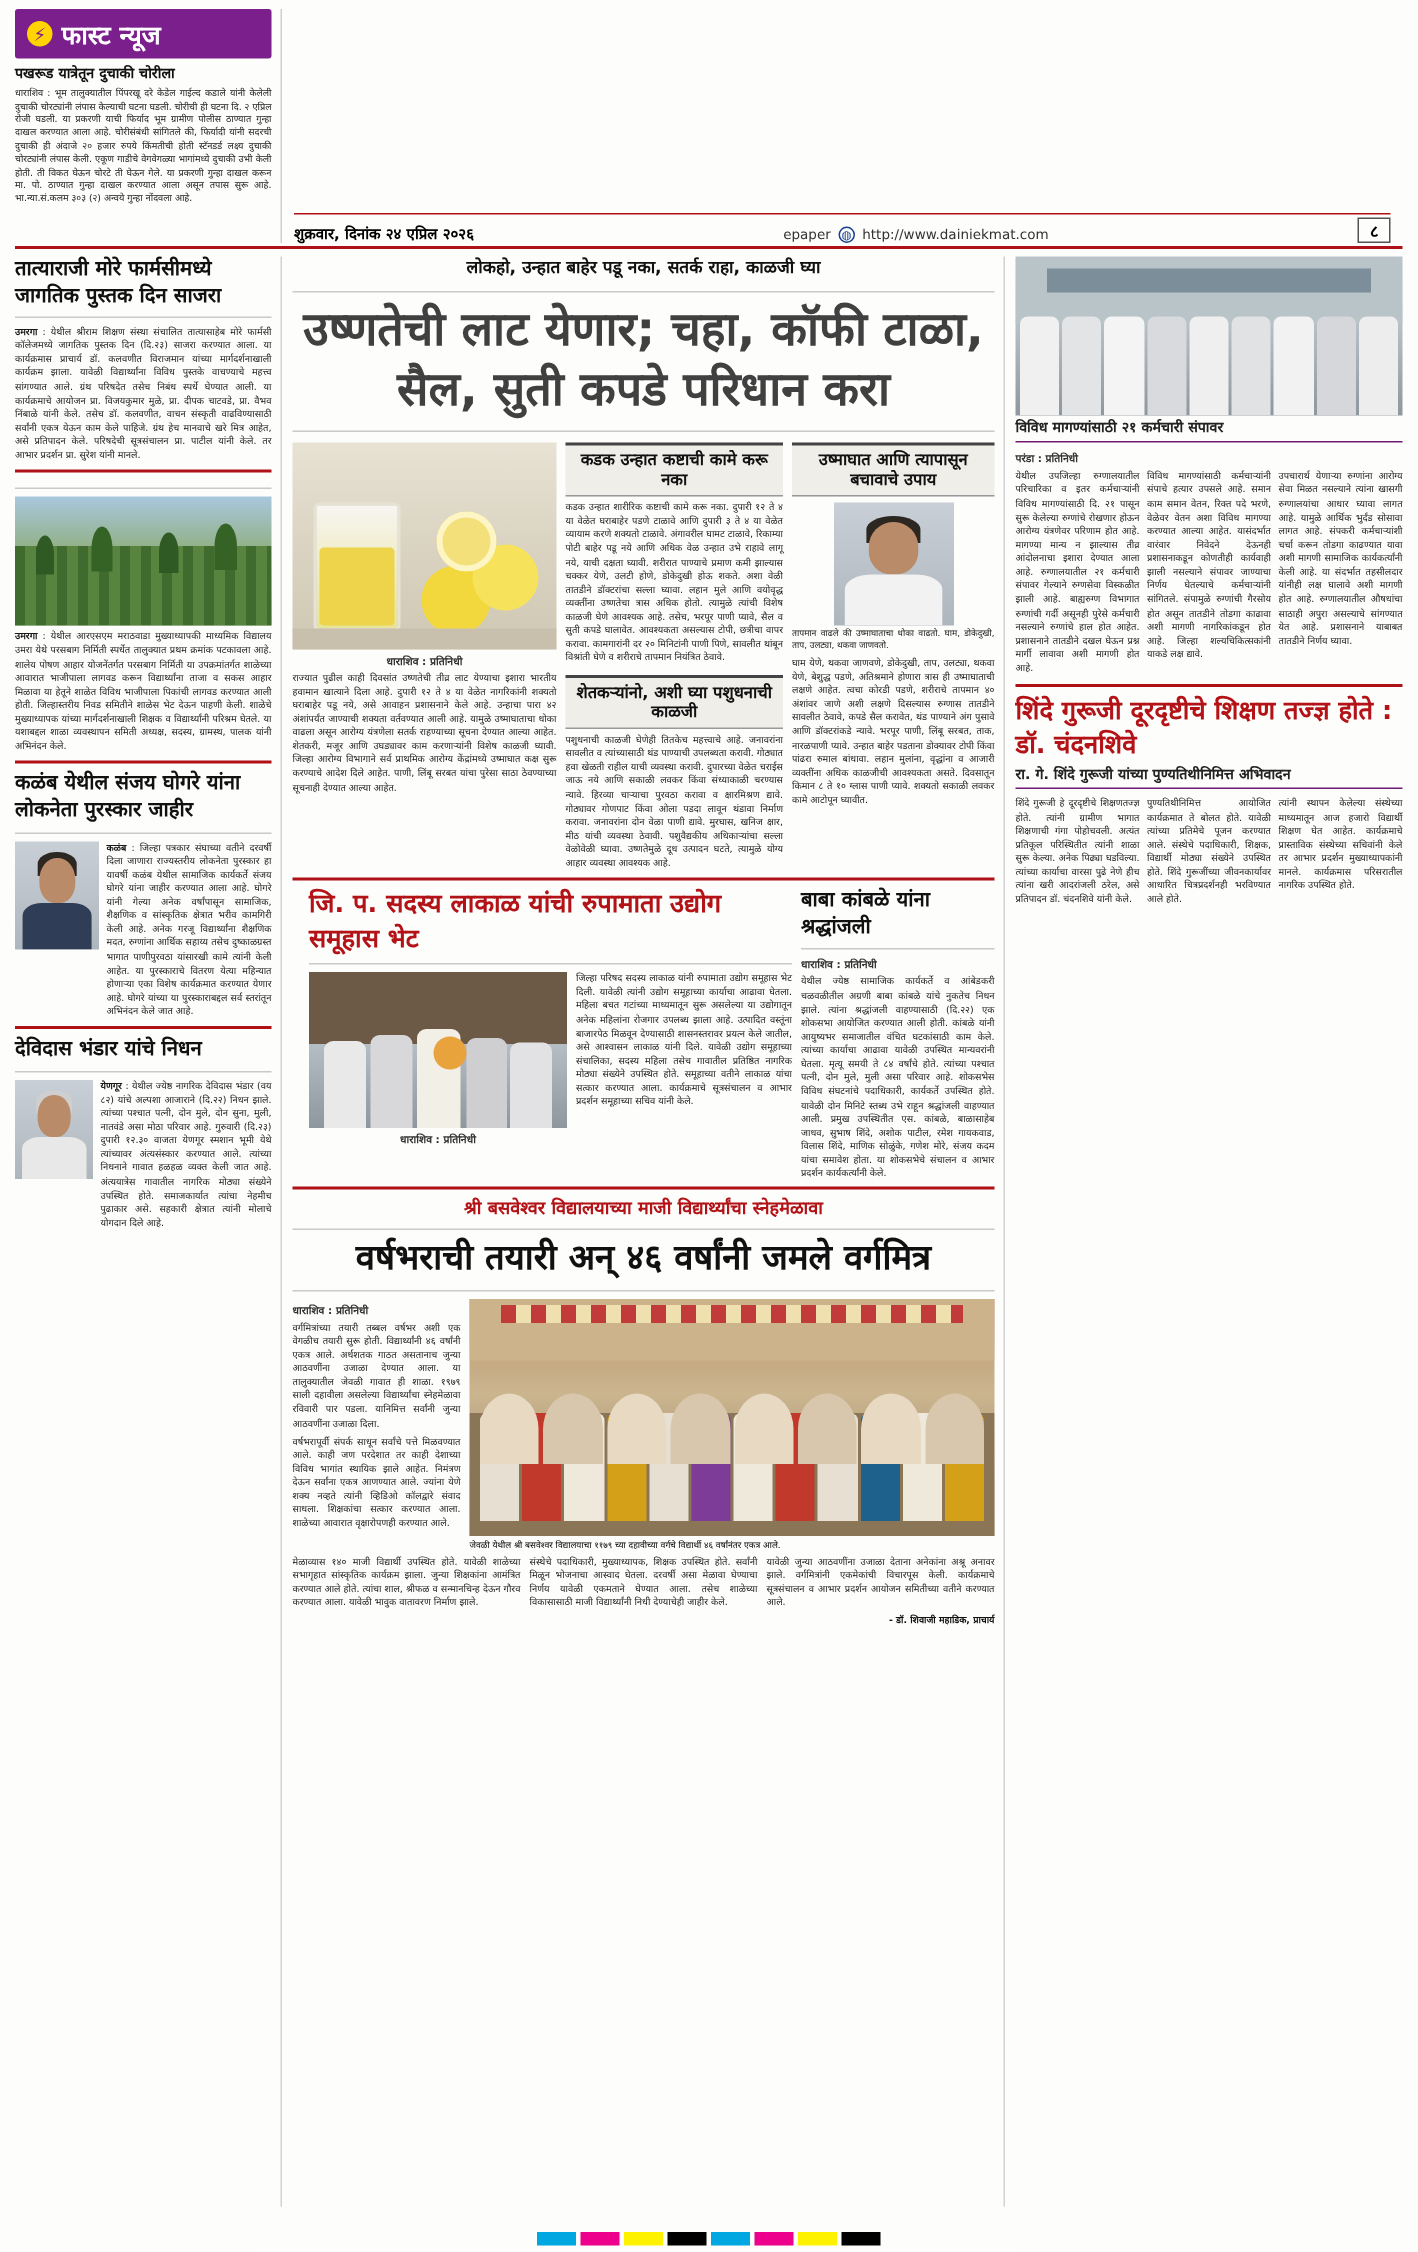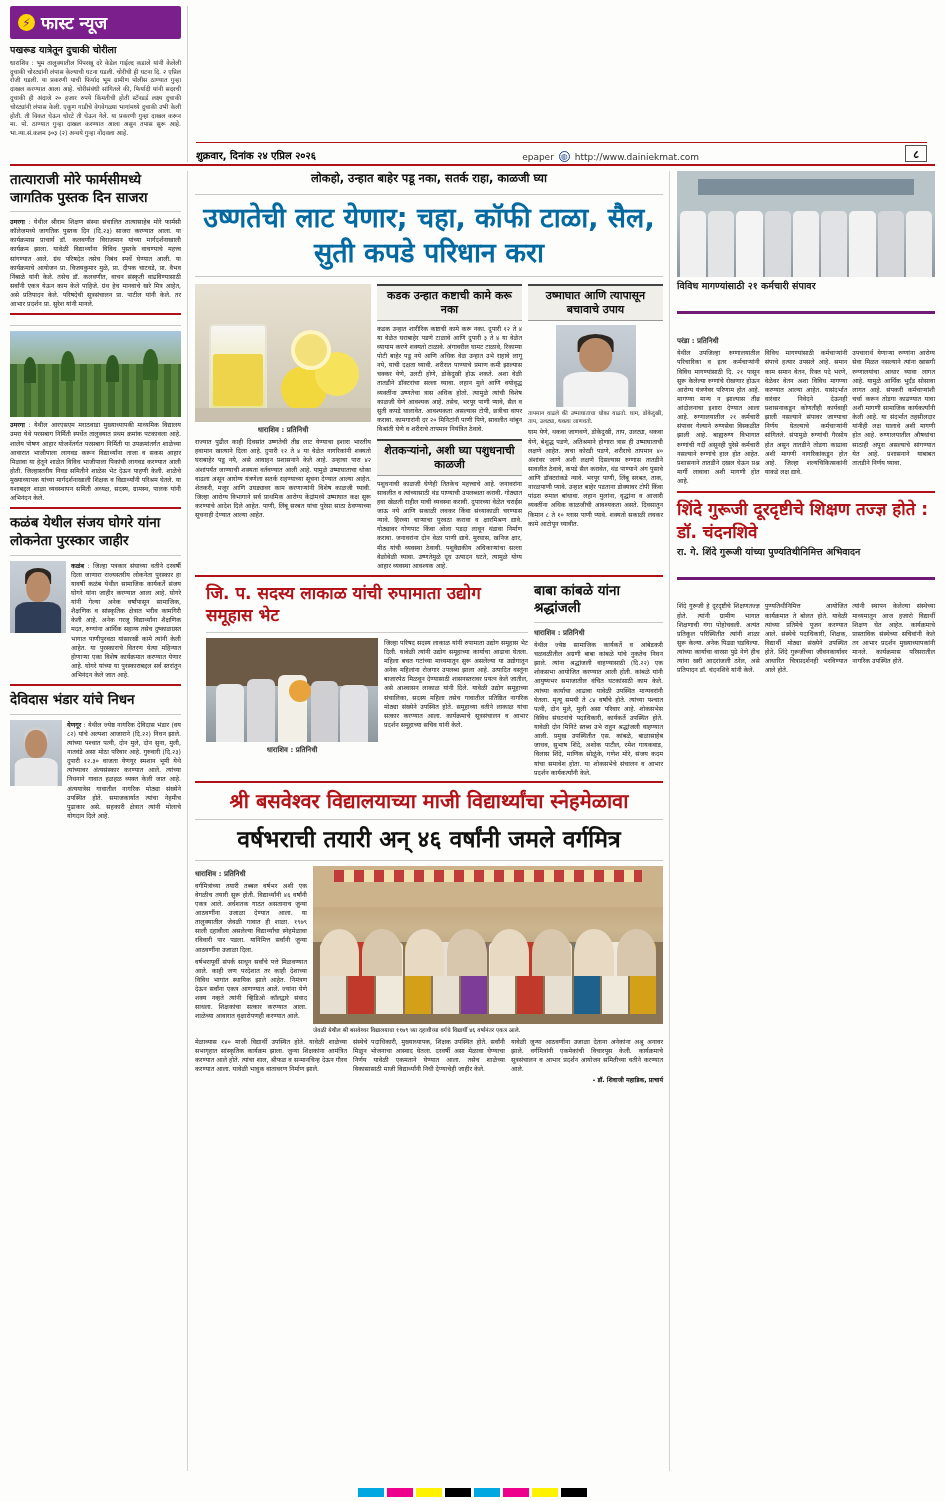--- a/index.html
+++ b/index.html
@@ -137,32 +137,32 @@
   .col-right{ width: 258px; }
 
   .hl { border-top: 1px solid #c9c9c9; margin: 5px 0; }
   .hl-thick { border-top: 2px solid #b01116; margin: 5px 0; }
 
   .kicker {
     font-size: 11.5px; font-weight: bold; color: #111; line-height: 1.3;
     text-align: center; margin-bottom: 3px;
   }
   .headline-xl {
-    font-size: 27px; font-weight: bold; color: #0369a1; line-height: 1.3;
+    font-size: 31px; font-weight: bold; color: #404040; line-height: 1.3;
     text-align: center;
   }
   .headline-lg {
     font-size: 17px; font-weight: bold; color: #b31217; line-height: 1.32;
   }
   .headline-md {
     font-size: 13.5px; font-weight: bold; color: #111; line-height: 1.3;
   }
   .subhead {
     font-size: 9.5px; font-weight: bold; color: #222; line-height: 1.3;
-    border-bottom: 3px solid #701a75; padding-bottom: 19px; margin-bottom: 19px;
+    border-bottom: 1px solid #701a75; padding-bottom: 2px; margin-bottom: 3px;
   }
   .byline {
     font-size: 7px; font-weight: bold; text-align: center; color: #333;
     margin: 3px 0;
   }
   .body {
     font-size: 6.3px; line-height: 1.45; text-align: justify; color: #1a1a1a;
     hyphens: auto;
   }
   .body b { font-weight: bold; }
@@ -389,21 +389,21 @@
           <div class="headline-md">बाबा कांबळे यांना श्रद्धांजली</div>
           <div class="hl"></div>
           <div class="byline" style="text-align:left;">धाराशिव : प्रतिनिधी</div>
           <div class="body">येथील ज्येष्ठ सामाजिक कार्यकर्ते व आंबेडकरी चळवळीतील अग्रणी बाबा कांबळे यांचे नुकतेच निधन झाले. त्यांना श्रद्धांजली वाहण्यासाठी (दि.२२) एक शोकसभा आयोजित करण्यात आली होती. कांबळे यांनी आयुष्यभर समाजातील वंचित घटकांसाठी काम केले. त्यांच्या कार्याचा आढावा यावेळी उपस्थित मान्यवरांनी घेतला. मृत्यू समयी ते ८४ वर्षांचे होते. त्यांच्या पश्चात पत्नी, दोन मुले, मुली असा परिवार आहे. शोकसभेस विविध संघटनांचे पदाधिकारी, कार्यकर्ते उपस्थित होते. यावेळी दोन मिनिटे स्तब्ध उभे राहून श्रद्धांजली वाहण्यात आली. प्रमुख उपस्थितीत एस. कांबळे, बाळासाहेब जाधव, सुभाष शिंदे, अशोक पाटील, रमेश गायकवाड, विलास शिंदे, माणिक सोळुंके, गणेश मोरे, संजय कदम यांचा समावेश होता. या शोकसभेचे संचालन व आभार प्रदर्शन कार्यकर्त्यांनी केले.</div>
         </div>
       </div>
 
       <div class="hl-thick" style="margin-top:4px;"></div>
 
       <div>
-        <div class="kicker" style="font-size:20px;color:#b31217;">श्री बसवेश्वर विद्यालयाच्या माजी विद्यार्थ्यांचा स्नेहमेळावा</div>
+        <div class="kicker" style="font-size:12px;color:#b31217;">श्री बसवेश्वर विद्यालयाच्या माजी विद्यार्थ्यांचा स्नेहमेळावा</div>
         <div class="hl"></div>
         <div class="headline-xl" style="font-size:23px;color:#111;">वर्षभराची तयारी अन् ४६ वर्षांनी जमले वर्गमित्र</div>
         <div class="hl"></div>
         <div style="display:flex;gap:6px;margin-top:2px;">
           <div style="width:112px;flex:none;">
             <div class="byline" style="text-align:left;">धाराशिव : प्रतिनिधी</div>
             <div class="body">वर्गमित्रांच्या तयारी तब्बल वर्षभर अशी एक वेगळीच तयारी सुरू होती. विद्यार्थ्यांनी ४६ वर्षांनी एकत्र आले. अर्धशतक गाठत असतानाच जुन्या आठवणींना उजाळा देण्यात आला. या तालुक्यातील जेवळी गावात ही शाळा. १९७९ साली दहावीला असलेल्या विद्यार्थ्यांचा स्नेहमेळावा रविवारी पार पडला. यानिमित्त सर्वांनी जुन्या आठवणींना उजाळा दिला.</div>
             <div class="body" style="margin-top:3px;">वर्षभरापूर्वी संपर्क साधून सर्वांचे पत्ते मिळवण्यात आले. काही जण परदेशात तर काही देशाच्या विविध भागांत स्थायिक झाले आहेत. निमंत्रण देऊन सर्वांना एकत्र आणण्यात आले. ज्यांना येणे शक्य नव्हते त्यांनी व्हिडिओ कॉलद्वारे संवाद साधला. शिक्षकांचा सत्कार करण्यात आला. शाळेच्या आवारात वृक्षारोपणही करण्यात आले.</div>
           </div>
           <div style="flex:1;">

